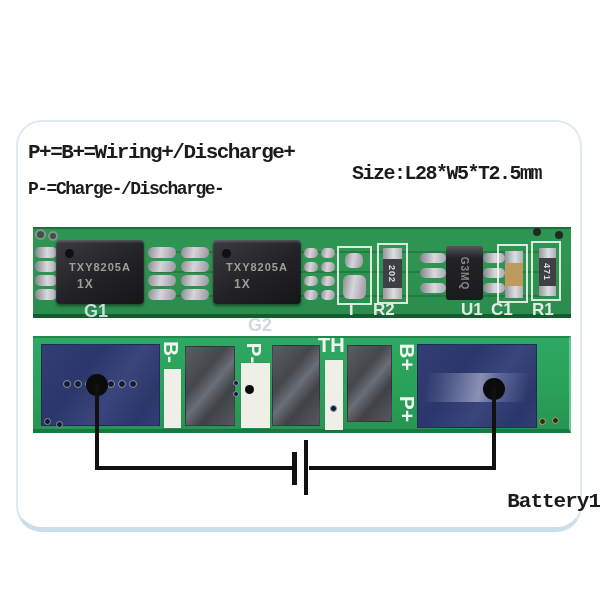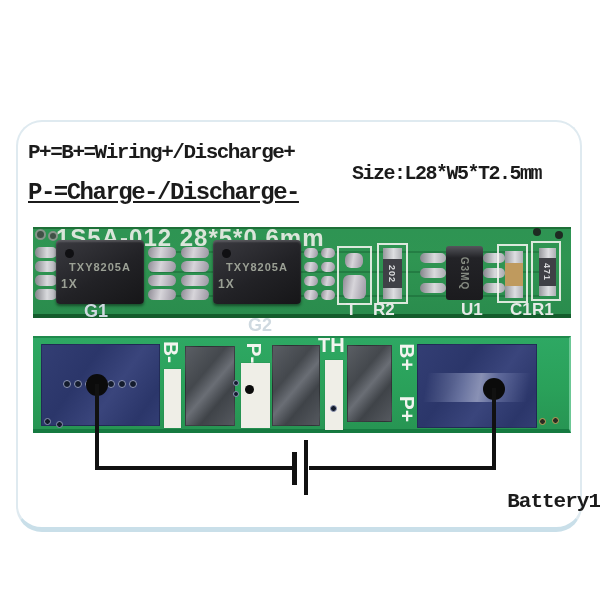--- a/index.html
+++ b/index.html
@@ -27,21 +27,21 @@
         letter-spacing:1px;color:rgba(231,236,228,.93);white-space:pre;line-height:1;}
   .screw{position:absolute;border-radius:50%;background:#3f5146;border:2px solid #87948a;box-sizing:border-box;}
   .pin{position:absolute;border-radius:5px;background:linear-gradient(90deg,#85868c,#d9dadd 55%,#a9aab0);}
   .blob{position:absolute;border-radius:6px;background:linear-gradient(100deg,#8e8a94,#d7d5da 45%,#9b96a2);}
   .chip{position:absolute;width:88px;height:64px;border-radius:4px;
         background:linear-gradient(150deg,#3a3a40 0%,#222226 55%,#161618 100%);
         box-shadow:inset 0 2px 2px rgba(255,255,255,.18), 0 2px 3px rgba(0,0,0,.45);}
   .chip .dot{position:absolute;left:9px;top:9px;width:9px;height:9px;border-radius:50%;background:#101013;}
   .chip .part{position:absolute;left:0;right:0;top:21px;text-align:center;
         font-size:11px;font-weight:700;letter-spacing:1px;color:#9ba095;}
-  .chip .lot{position:absolute;left:5px;top:37px;font-size:12px;font-weight:700;letter-spacing:1px;color:#9ba095;}
+  .chip .lot{position:absolute;left:21px;top:37px;font-size:12px;font-weight:700;letter-spacing:1px;color:#9ba095;}
   .wbox{position:absolute;border:2px solid rgba(245,245,240,.88);box-sizing:border-box;}
   .rcomp{position:absolute;display:flex;flex-direction:column;}
   .cap{background:linear-gradient(90deg,#96979c,#dddee1 55%,#aeafb4);}
   .rmid{position:relative;background:#3f4046;display:flex;align-items:center;justify-content:center;}
   .rmid span{transform:rotate(90deg);font-size:9px;font-weight:700;color:#d8d9db;letter-spacing:1px;}
   .sot{position:absolute;left:446px;top:246px;width:37px;height:54px;border-radius:3px;
         background:linear-gradient(180deg,#55565c 0%,#232327 22%,#1b1b1e 100%);
         display:flex;align-items:center;justify-content:center;}
   .sot span{transform:rotate(90deg);font-size:10px;font-weight:700;color:#868b82;letter-spacing:1px;}
   .ref{position:absolute;font-size:17px;font-weight:700;color:#e6eae7;line-height:1;}
@@ -67,30 +67,29 @@
 </style>
 </head>
 <body>
 
 <div id="stage">
 
 
   <div class="card"></div>
 
   <div class="note" style="left:28px;top:141px;font-size:21px;">P+=B+=Wiring+/Discharge+</div>
-  <div class="note" style="left:28px;top:179px;font-size:24px;text-decoration:underline;">P-=Charge-/Discharge-</div>
+  <div class="note" style="left:28px;top:179px;font-size:18px;">P-=Charge-/Discharge-</div>
   <div class="note" style="left:352px;top:162px;font-size:20px;">Size:L28*W5*T2.5mm</div>
 
   <div class="board-top"></div>
   <div class="trace" style="left:150px;top:251px;width:390px;"></div>
   <div class="trace" style="left:150px;top:271px;width:390px;"></div>
   <div class="trace" style="left:150px;top:295px;width:390px;"></div>
   <div class="screw" style="left:35px;top:229px;width:11px;height:11px;"></div>
   <div class="screw" style="left:48px;top:231px;width:10px;height:10px;"></div>
-  <div class="silk-title">1S5A-012 28*5*0.6mm</div>
 
   <div class="pin" style="left:35px;top:247px;width:22px;height:11px;"></div>
   <div class="pin" style="left:35px;top:261px;width:22px;height:11px;"></div>
   <div class="pin" style="left:35px;top:275px;width:22px;height:11px;"></div>
   <div class="pin" style="left:35px;top:289px;width:22px;height:11px;"></div>
   <div class="chip" style="left:56px;top:240px;">
     <div class="dot"></div>
     <div class="part">TXY8205A</div>
     <div class="lot">1X</div>
   </div>
@@ -163,21 +162,21 @@
   </div>
 
   <div class="screw" style="left:533px;top:228px;width:8px;height:8px;border:none;background:#1e2a22;"></div>
   <div class="screw" style="left:555px;top:231px;width:8px;height:8px;border:none;background:#1e2a22;"></div>
 
   <div class="ref g" style="left:84px;top:302px;">G1</div>
   <div class="ref g" style="left:248px;top:316px;">G2</div>
   <div class="ref" style="left:346px;top:301px;">T</div>
   <div class="ref" style="left:373px;top:301px;">R2</div>
   <div class="ref" style="left:461px;top:301px;">U1</div>
-  <div class="ref" style="left:510px;top:301px;">C1</div>
+  <div class="ref" style="left:491px;top:301px;">C1</div>
   <div class="ref" style="left:532px;top:301px;">R1</div>
 
   <div class="board-bottom"></div>
 
   <div class="bluepad" style="left:41px;top:344px;width:119px;height:82px;"></div>
   <div class="hole" style="left:63px;top:380px;width:8px;height:8px;"></div>
   <div class="hole" style="left:74px;top:380px;width:8px;height:8px;"></div>
   <div class="hole" style="left:85px;top:380px;width:8px;height:8px;"></div>
   <div class="hole" style="left:107px;top:380px;width:8px;height:8px;"></div>
   <div class="hole" style="left:118px;top:380px;width:8px;height:8px;"></div>

